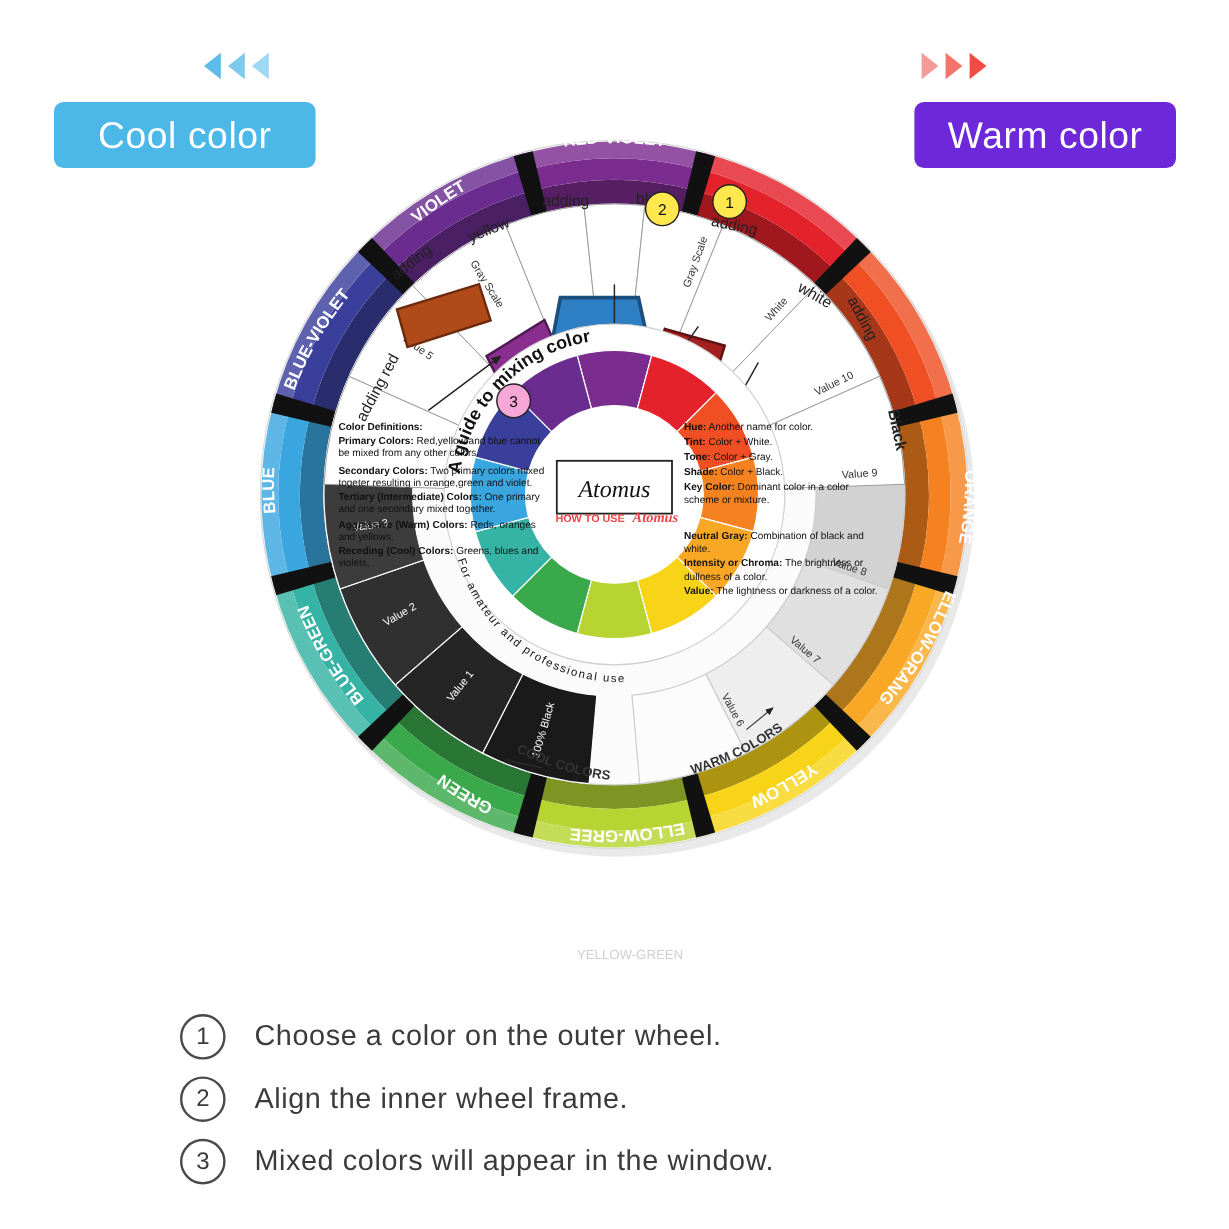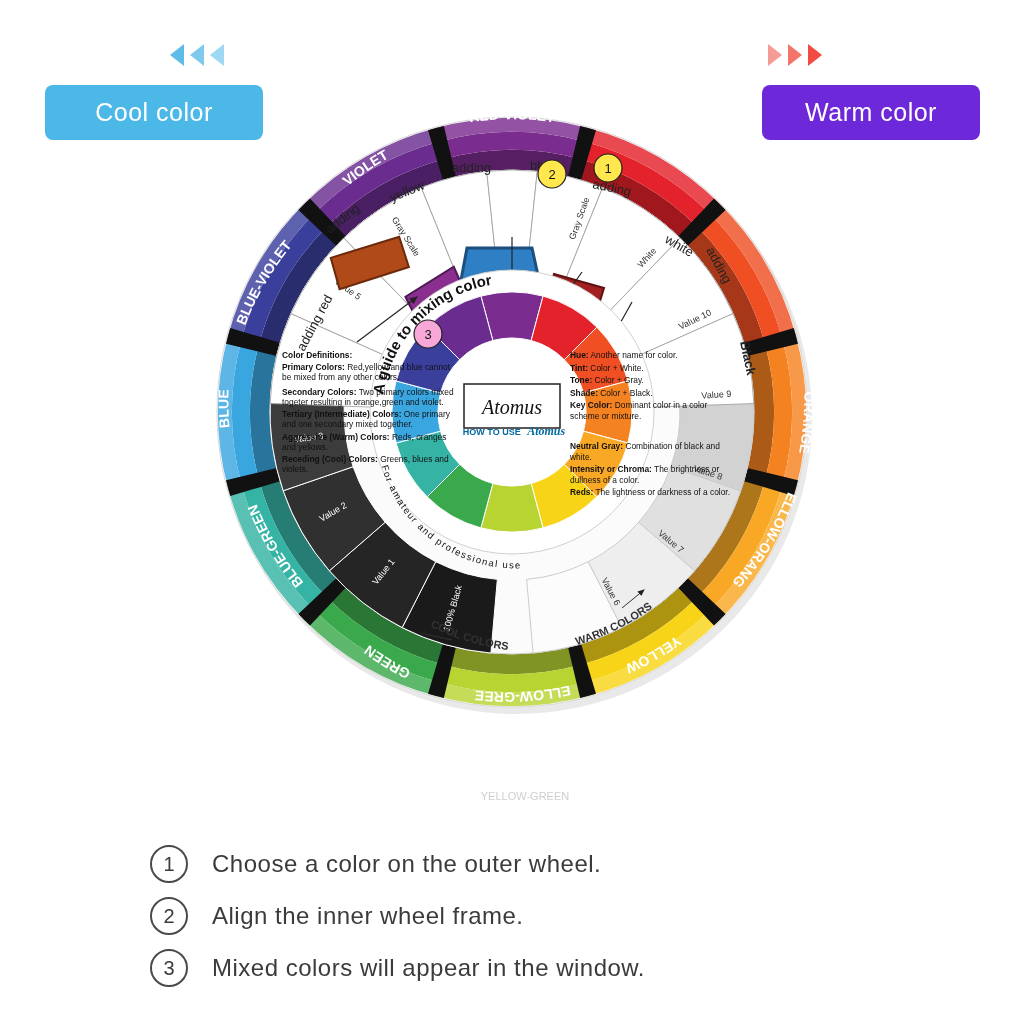--- a/index.html
+++ b/index.html
@@ -4,21 +4,21 @@
 <style>
   html,body{margin:0;padding:0;}
   body{
     width:1024px;height:1024px;background:#ffffff;
     font-family:"Liberation Sans", sans-serif;
     position:relative;overflow:hidden;
   }
   
   .badge{
     position:absolute;border-radius:8px;color:#fff;
-    font-size:25px;display:flex;align-items:center;justify-content:center;
+    font-size:31px;display:flex;align-items:center;justify-content:center;
     letter-spacing:.5px;
   }
   #cool-badge{left:45px;top:85px;width:218px;height:55px;background:#4cb8e8;}
   #warm-badge{left:762px;top:85px;width:218px;height:55px;background:#6d28d9;}
   .arrows{position:absolute;display:flex;gap:6px;}
   #cool-arrows{left:170px;top:44px;}
   #warm-arrows{left:768px;top:44px;}
   .arr{width:0;height:0;border-top:11px solid transparent;border-bottom:11px solid transparent;}
   .arr-l{border-right:14px solid #9fd8f2;}
   .arr-l.a2{border-right-color:#7fcaec;}
@@ -298,27 +298,27 @@
   <foreignObject x="418" y="296" width="168" height="200">
     <div xmlns="http://www.w3.org/1999/xhtml" style="font-family:'Liberation Sans',sans-serif;font-size:8.4px;line-height:1.25;color:#111;">
       <div id="terms-list">
             <div style="margin-top: 2px;"><span style="font-weight: bold;">Hue:</span><span> Another name for color.</span></div>
             <div style="margin-top: 2px;"><span style="font-weight: bold;">Tint:</span><span> Color + White.</span></div>
             <div style="margin-top: 2px;"><span style="font-weight: bold;">Tone:</span><span> Color + Gray.</span></div>
             <div style="margin-top: 2px;"><span style="font-weight: bold;">Shade:</span><span> Color + Black.</span></div>
             <div style="margin-top: 2px;"><span style="font-weight: bold;">Key Color:</span><span> Dominant color in a color scheme or mixture.</span></div>
             <div style="margin-top: 20px;"><span style="font-weight: bold;">Neutral Gray:</span><span> Combination of black and white.</span></div>
             <div style="margin-top: 2px;"><span style="font-weight: bold;">Intensity or Chroma:</span><span> The brightness or dullness of a color.</span></div>
-            <div style="margin-top: 2px;"><span style="font-weight: bold;">Reds:</span><span> The lightness or darkness of a color.</span></div>
+            <div style="margin-top: 2px;"><span style="font-weight: bold;">Value:</span><span> The lightness or darkness of a color.</span></div>
           </div>
     </div>
   </foreignObject>
 
   <foreignObject x="278" y="372" width="168" height="72">
-    <div xmlns="http://www.w3.org/1999/xhtml" style="font-family:'Liberation Sans',sans-serif;text-align:center;color:#0369a1;">
+    <div xmlns="http://www.w3.org/1999/xhtml" style="font-family:'Liberation Sans',sans-serif;text-align:center;color:#ef4444;">
       <div style="font-size:9px;font-weight:bold;">
         <span>HOW TO USE</span>
         <span style="font-family:'Liberation Serif',serif;font-style:italic;font-size:12px;margin-left:4px">Atomus</span>
       </div>
     </div>
   </foreignObject>
 
   <g>
     <circle cx="400" cy="122" r="14" fill="#ffe74d" stroke="#222" stroke-width="1.2"></circle>
     <text x="400" y="127" text-anchor="middle" font-size="13" font-family="Liberation Sans, sans-serif" fill="#111">2</text>

